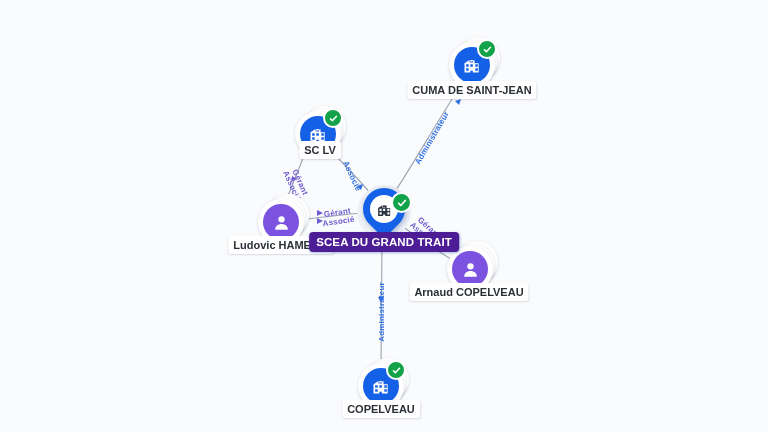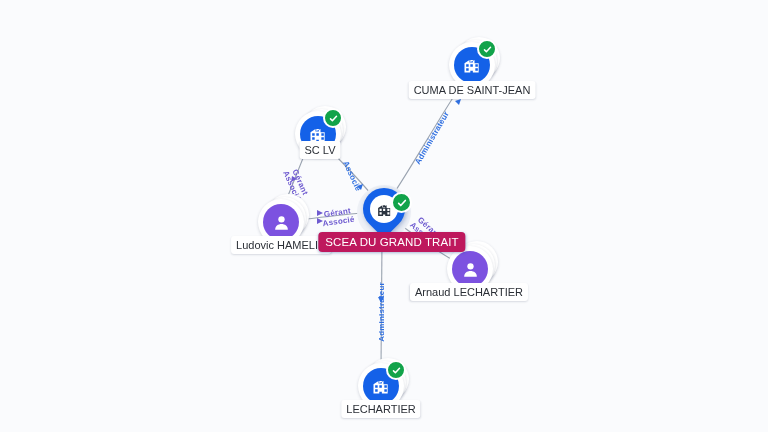--- a/index.html
+++ b/index.html
@@ -132,30 +132,30 @@
     position: absolute;
     white-space: nowrap;
     font-size: 11px;
     line-height: 14px;
     color: #2b2f36;
     background: #ffffff;
     padding: 2px 5px;
     border-radius: 3px;
     box-shadow: 0 1px 2px rgba(40,50,80,.16);
     transform: translateX(-50%);
+    font-weight: bold;
   }
   .node-label.focus-label {
-    background: #be185d;
+    background: #4c1d95;
     color: #ffffff;
     font-size: 11.5px;
     padding: 3px 7px;
     border-radius: 4px;
     box-shadow: 0 1px 3px rgba(20,60,140,.35);
     letter-spacing: .1px;
-    margin-left: 8px;
   }
 
   
   .edge-label {
     position: absolute;
     white-space: nowrap;
     font-size: 8px;
     line-height: 9px;
     font-weight: bold;
     letter-spacing: .2px;
@@ -280,40 +280,40 @@
       <div class="stack-sheet sheet-a"></div>
       <div class="stack-sheet sheet-b"></div>
       <div class="stack-sheet sheet-c"></div>
       <div class="node-disc disc-person">
         <svg width="19" height="19" viewBox="0 0 24 24" fill="#ffffff">
           <circle cx="12" cy="8" r="4"></circle>
           <path d="M4 21c0-4.4 3.6-7 8-7s8 2.6 8 7z"></path>
         </svg>
       </div>
     </div>
-    <div class="node-label" style="left:-1px; top:15px;">Arnaud LECHARTIER</div>
+    <div class="node-label" style="left:-1px; top:15px;">Arnaud COPELVEAU</div>
   </div>
 
   <div class="node" style="left:381px; top:385px;">
     <div class="node-stack">
       <div class="stack-sheet sheet-a"></div>
       <div class="stack-sheet sheet-b"></div>
       <div class="stack-sheet sheet-c"></div>
       <div class="node-disc disc-company">
         <svg width="20" height="20" viewBox="0 0 24 24" fill="#ffffff">
           <path d="M3 21V10l6-4v3l6-3v4h5v11h-7v-5h-3v5H3zm2-2h3v-3H5v3zm0-5h3v-3H5v3zm5 5h3v-3h-3v3zm0-5h3v-3h-3v3zm0-5h3V6h-3v3zm6 10h3v-3h-3v3zm0-5h3v-3h-3v3z"></path>
         </svg>
       </div>
       <div class="node-check">
         <svg width="9" height="9" viewBox="0 0 24 24" fill="none" stroke="#ffffff" stroke-width="4" stroke-linecap="round" stroke-linejoin="round">
             <polyline points="4,13 9,18 20,6"></polyline>
           </svg>
       </div>
     </div>
-    <div class="node-label" style="left:0px; top:15px;">LECHARTIER</div>
+    <div class="node-label" style="left:0px; top:15px;">COPELVEAU</div>
   </div>
 
   <div class="node" style="left:384px; top:212px;">
     <div class="pin-halo"></div>
     <div class="pin-shape"></div>
     <div class="pin-inner">
       <svg width="17" height="17" viewBox="0 0 24 24" fill="#2b3440">
         <path d="M3 21V10l6-4v3l6-3v4h5v11h-7v-5h-3v5H3zm2-2h3v-3H5v3zm0-5h3v-3H5v3zm5 5h3v-3h-3v3zm0-5h3v-3h-3v3zm0-5h3V6h-3v3zm6 10h3v-3h-3v3zm0-5h3v-3h-3v3z"></path>
       </svg>
     </div>

